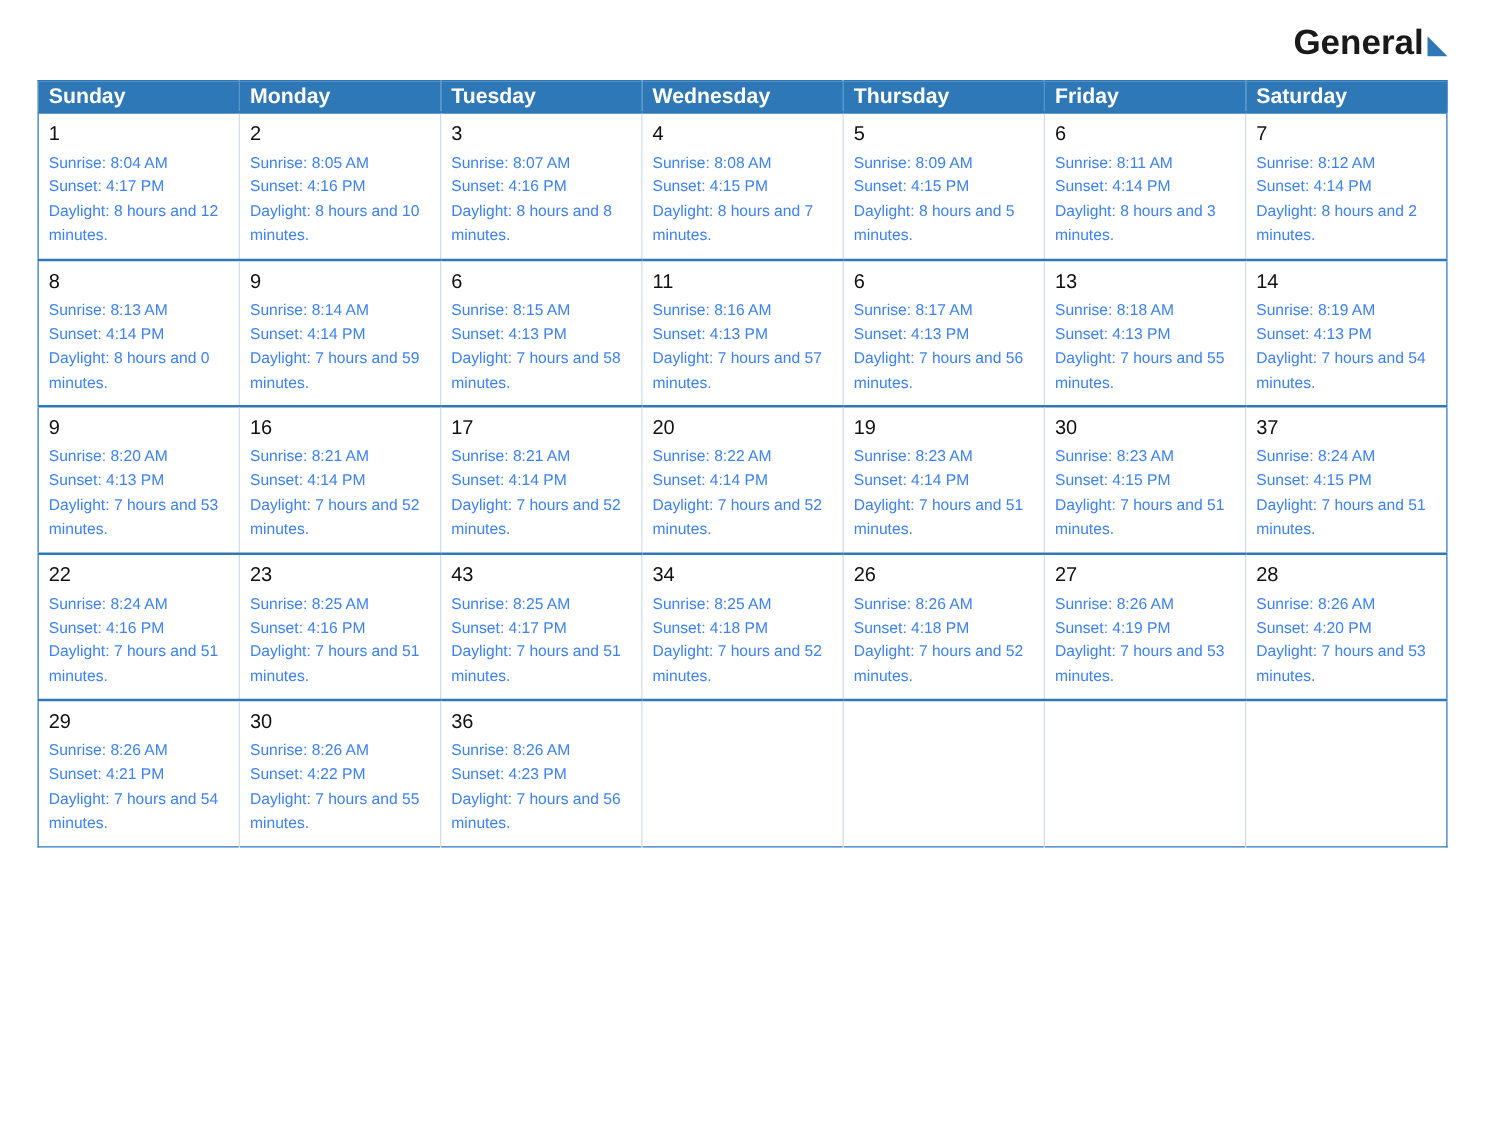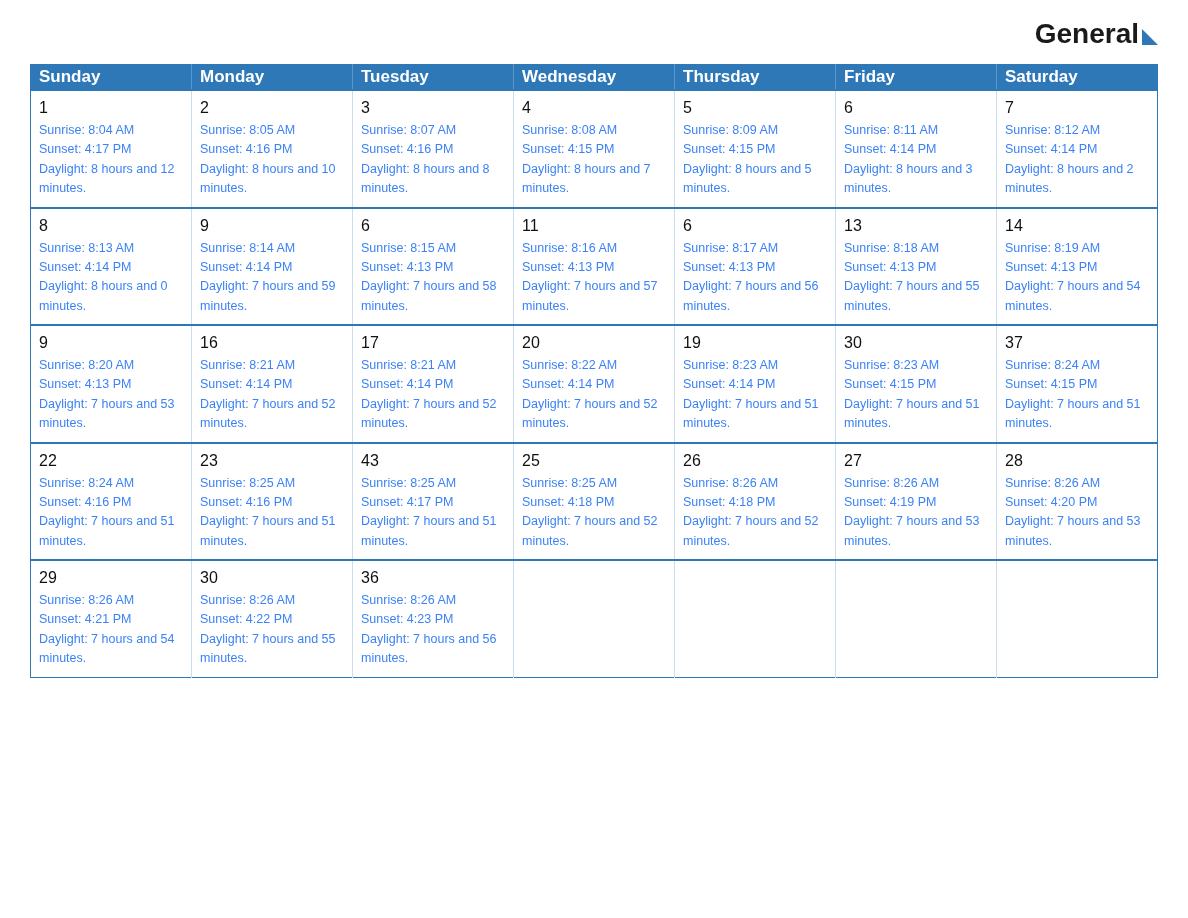--- a/index.html
+++ b/index.html
@@ -233,21 +233,21 @@
         </td>
         <td>
           <span class="day-number">23</span>
           <div class="day-info">Sunrise: 8:25 AM<br>Sunset: 4:16 PM<br>Daylight: 7 hours and 51 minutes.</div>
         </td>
         <td>
           <span class="day-number">43</span>
           <div class="day-info">Sunrise: 8:25 AM<br>Sunset: 4:17 PM<br>Daylight: 7 hours and 51 minutes.</div>
         </td>
         <td>
-          <span class="day-number">25</span>
+          <span class="day-number">34</span>
           <div class="day-info">Sunrise: 8:25 AM<br>Sunset: 4:18 PM<br>Daylight: 7 hours and 52 minutes.</div>
         </td>
         <td>
           <span class="day-number">26</span>
           <div class="day-info">Sunrise: 8:26 AM<br>Sunset: 4:18 PM<br>Daylight: 7 hours and 52 minutes.</div>
         </td>
         <td>
           <span class="day-number">27</span>
           <div class="day-info">Sunrise: 8:26 AM<br>Sunset: 4:19 PM<br>Daylight: 7 hours and 53 minutes.</div>
         </td>

